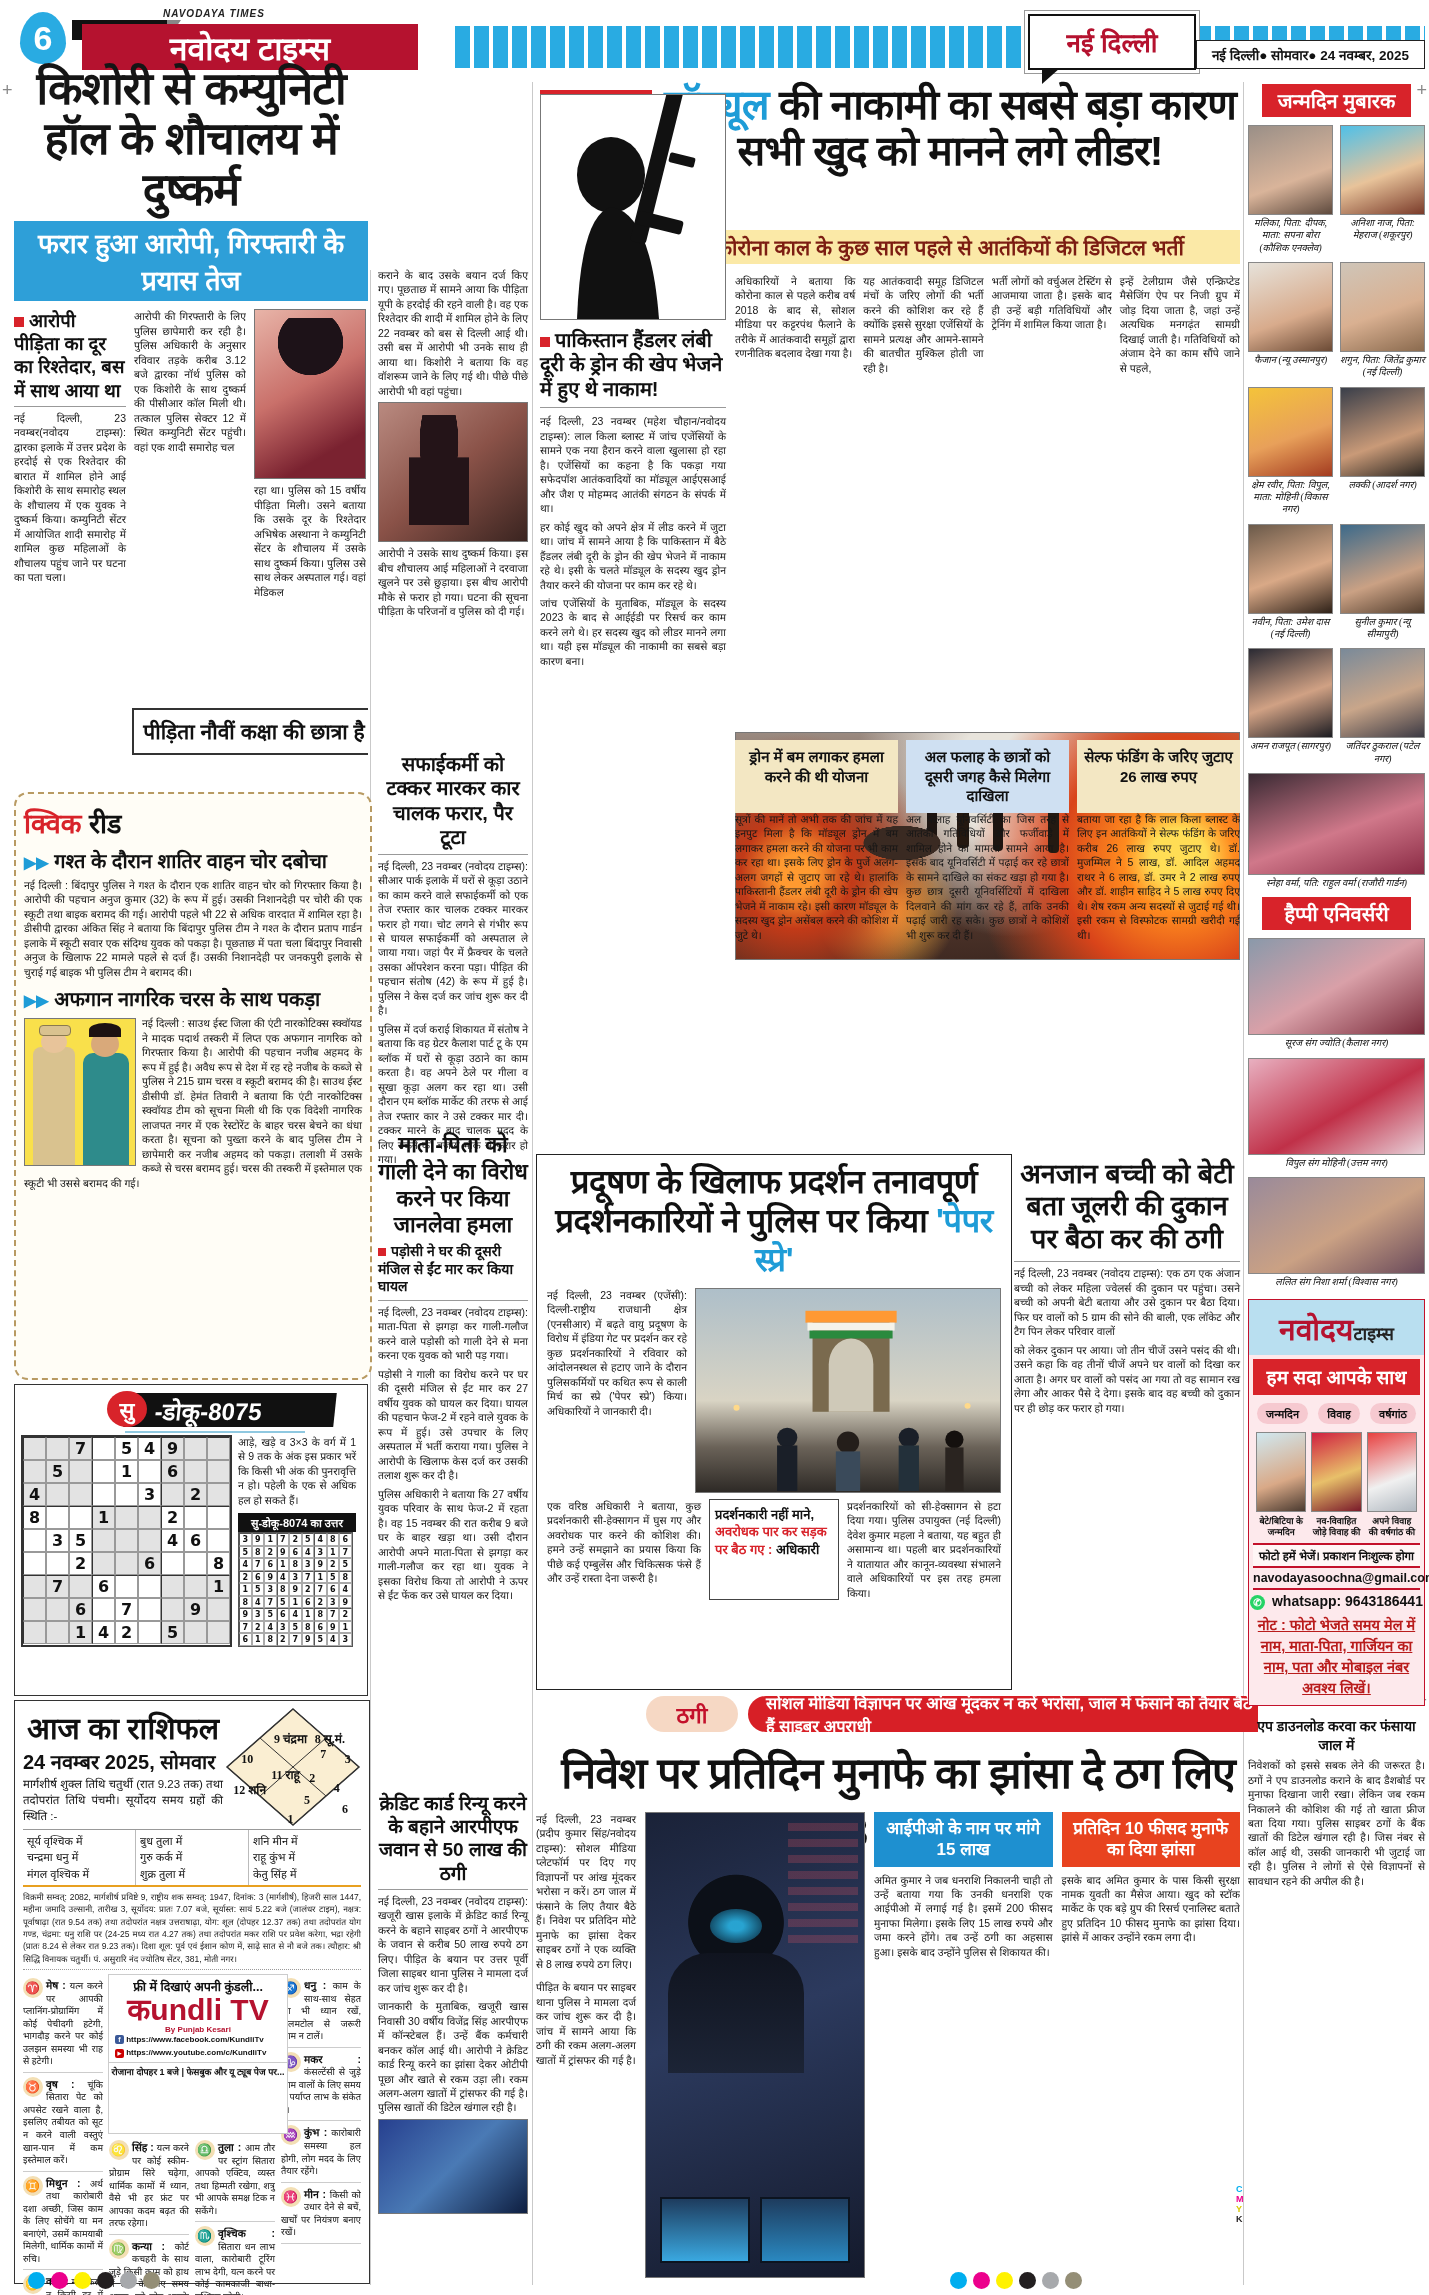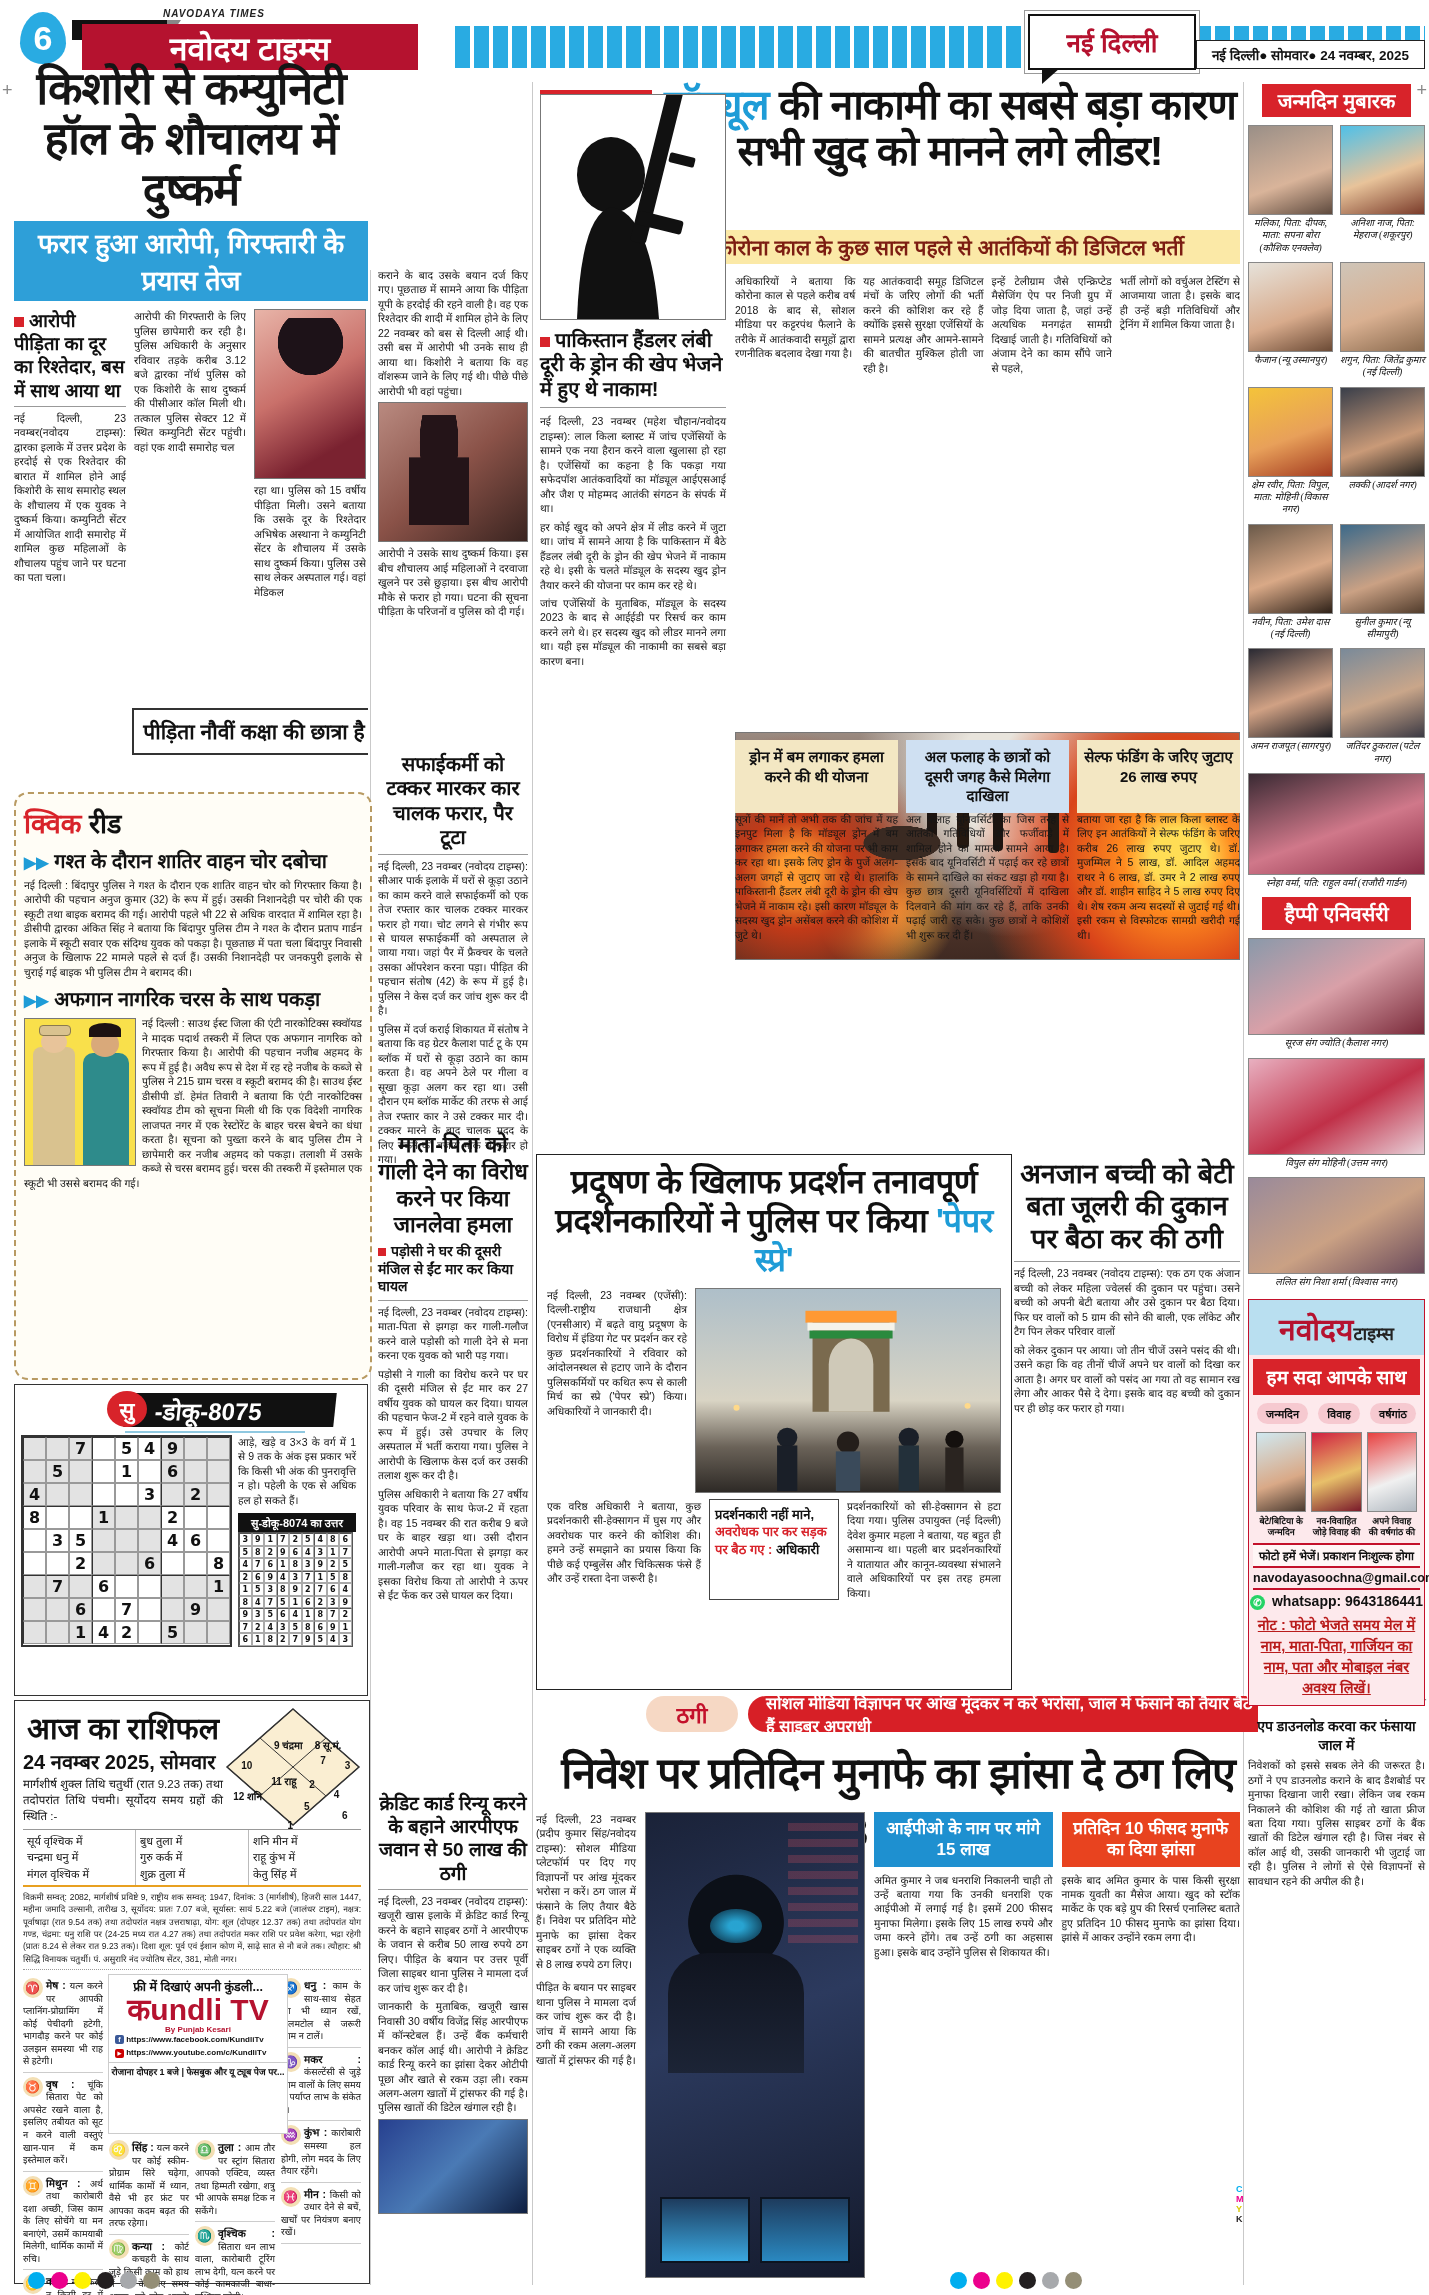--- a/index.html
+++ b/index.html
@@ -431,21 +431,21 @@
       <div style="flex:1;position:relative;">
         <svg width="136" height="120" viewBox="0 0 136 120" style="position:absolute;right:0;top:0;">
           <polygon points="68,2 134,60 68,118 2,60" fill="#faeed2" stroke="#333" stroke-width="1.5"></polygon>
           <line x1="35" y1="31" x2="101" y2="89" stroke="#333" stroke-width="1"></line>
           <line x1="101" y1="31" x2="35" y2="89" stroke="#333" stroke-width="1"></line>
           <line x1="68" y1="2" x2="2" y2="60" stroke="#333" stroke-width="1"></line>
           <line x1="68" y1="2" x2="134" y2="60" stroke="#333" stroke-width="1"></line>
           <line x1="2" y1="60" x2="68" y2="118" stroke="#333" stroke-width="1"></line>
           <line x1="134" y1="60" x2="68" y2="118" stroke="#333" stroke-width="1"></line>
         </svg>
-        <div id="kundli-houses" style="position:absolute;right:0;top:12px;width:136px;height:120px;font-size:10px;">
+        <div id="kundli-houses" style="position:absolute;right:0;top:4px;width:136px;height:120px;font-size:12px;font-family:Liberation Serif, serif;">
             <span style="position: absolute; left: 36%; top: 16%; font-weight: bold;">9 चंद्रमा</span>
             <span style="position: absolute; left: 12%; top: 34%; font-weight: bold;">10</span>
             <span style="position: absolute; left: 66%; top: 16%; font-weight: bold;">8 सू.मं.</span>
             <span style="position: absolute; left: 34%; top: 46%; font-weight: bold;">11 राहू</span>
             <span style="position: absolute; left: 6%; top: 58%; font-weight: bold;">12 शनि</span>
             <span style="position: absolute; left: 46%; top: 84%; font-weight: bold;">1</span>
             <span style="position: absolute; left: 62%; top: 50%; font-weight: bold;">2</span>
             <span style="position: absolute; left: 88%; top: 34%; font-weight: bold;">3</span>
             <span style="position: absolute; left: 80%; top: 58%; font-weight: bold;">4</span>
             <span style="position: absolute; left: 58%; top: 68%; font-weight: bold;">5</span>
@@ -503,22 +503,22 @@
   <section class="abs" style="left:536px;top:82px;width:704px;height:1068px;">
     <div class="abs kicker" style="left:4px;top:8px;width:104px;">लाल किला ब्लास्ट</div>
     <div class="abs mod-h1" style="left:124px;top:0;width:580px;text-align:center;">
       <span class="blue">मॉड्यूल</span><span> की नाकामी का सबसे बड़ा कारण</span><br>
       <span>सभी खुद को मानने लगे लीडर!</span>
     </div>
     <div class="abs strip-y" style="left:124px;top:148px;width:580px;">कोरोना काल के कुछ साल पहले से आतंकियों की डिजिटल भर्ती</div>
     <div class="abs" style="left:199px;top:192px;width:505px;height:228px;display:flex;gap:8px;overflow:hidden;">
       <p class="body-txt" style="flex:1;margin:0;">अधिकारियों ने बताया कि कोरोना काल से पहले करीब वर्ष 2018 के बाद से, सोशल मीडिया पर कट्टरपंथ फैलाने के तरीके में आतंकवादी समूहों द्वारा रणनीतिक बदलाव देखा गया है।</p>
       <p class="body-txt" style="flex:1;margin:0;">यह आतंकवादी समूह डिजिटल मंचों के जरिए लोगों की भर्ती करने की कोशिश कर रहे हैं क्योंकि इससे सुरक्षा एजेंसियों के सामने प्रत्यक्ष और आमने-सामने की बातचीत मुश्किल होती जा रही है।</p>
+      <p class="body-txt" style="flex:1;margin:0;">भर्ती लोगों को वर्चुअल टेस्टिंग से आजमाया जाता है। इसके बाद ही उन्हें बड़ी गतिविधियों और ट्रेनिंग में शामिल किया जाता है।</p>
       <p class="body-txt" style="flex:1;margin:0;">इन्हें टेलीग्राम जैसे एन्क्रिप्टेड मैसेजिंग ऐप पर निजी ग्रुप में जोड़ दिया जाता है, जहां उन्हें अत्यधिक मनगढ़ंत सामग्री दिखाई जाती है। गतिविधियों को अंजाम देने का काम सौंपे जाने से पहले,</p>
-      <p class="body-txt" style="flex:1;margin:0;">भर्ती लोगों को वर्चुअल टेस्टिंग से आजमाया जाता है। इसके बाद ही उन्हें बड़ी गतिविधियों और ट्रेनिंग में शामिल किया जाता है।</p>
     </div>
 
     <div class="abs img-ph" style="left:4px;top:12px;width:186px;height:226px;background:#fff;">
       <svg width="184" height="224" viewBox="0 0 184 224">
         <ellipse cx="70" cy="80" rx="34" ry="38" fill="#111"></ellipse>
         <path d="M36,224 Q40,120 70,112 Q110,118 118,224 Z" fill="#111"></path>
         <rect x="108" y="-10" width="16" height="160" rx="4" transform="rotate(14 116 70)" fill="#111"></rect>
         <rect x="96" y="120" width="46" height="14" rx="3" transform="rotate(14 116 127)" fill="#111"></rect>
         <rect x="128" y="60" width="26" height="10" rx="2" transform="rotate(14 141 65)" fill="#111"></rect>
       </svg>

